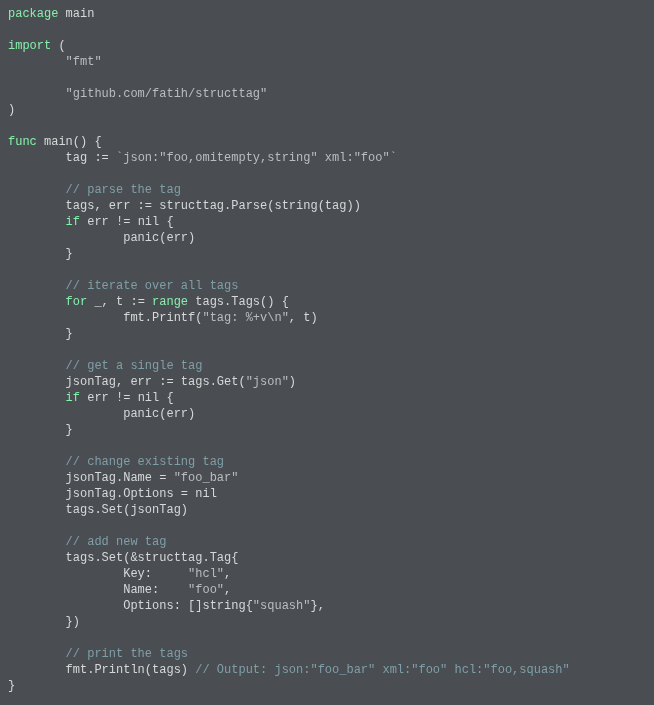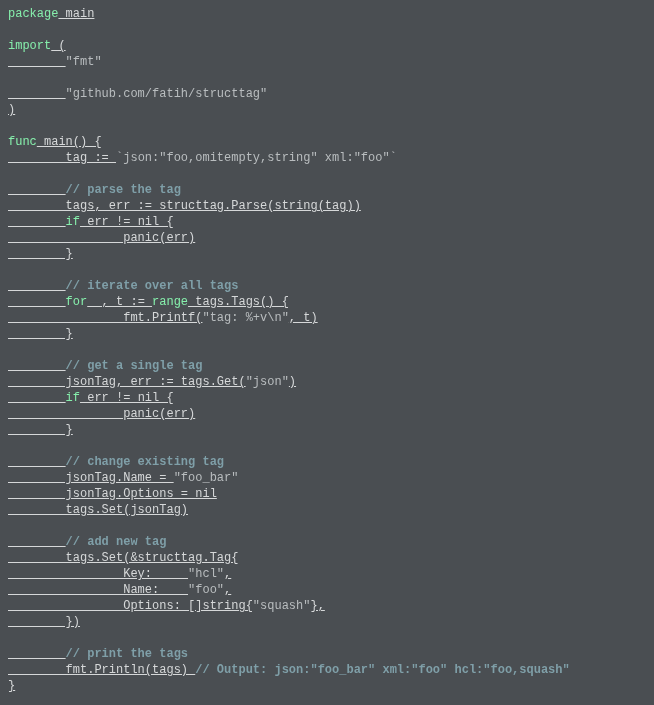--- a/index.html
+++ b/index.html
@@ -11,20 +11,20 @@
     font-size: 12px;
     line-height: 16px;
     overflow: hidden;
   }
   .code-container {
     padding: 6px 8px;
     white-space: pre;
     color: #d6d8d9;
   }
   .kw  { color: #86efac; }
-  .cm  { color: #7f9fa8; font-weight: bold; }
+  .cm  { color: #7f9fa8; }
   .str { color: #b9bdbf; }
-  .id  { color: #d6d8d9; text-decoration: underline; }
+  .id  { color: #d6d8d9; }
 </style>
 </head>
 <body>
 
 <div class="code-container" id="code-root"><div><span class="kw">package</span><span class="id"> main</span></div><div>&nbsp;</div><div><span class="kw">import</span><span class="id"> (</span></div><div><span class="id">        </span><span class="str">"fmt"</span></div><div>&nbsp;</div><div><span class="id">        </span><span class="str">"github.com/fatih/structtag"</span></div><div><span class="id">)</span></div><div>&nbsp;</div><div><span class="kw">func</span><span class="id"> main() {</span></div><div><span class="id">        tag := </span><span class="str">`json:"foo,omitempty,string" xml:"foo"`</span></div><div>&nbsp;</div><div><span class="id">        </span><span class="cm">// parse the tag</span></div><div><span class="id">        tags, err := structtag.Parse(string(tag))</span></div><div><span class="id">        </span><span class="kw">if</span><span class="id"> err != nil {</span></div><div><span class="id">                panic(err)</span></div><div><span class="id">        }</span></div><div>&nbsp;</div><div><span class="id">        </span><span class="cm">// iterate over all tags</span></div><div><span class="id">        </span><span class="kw">for</span><span class="id"> _, t := </span><span class="kw">range</span><span class="id"> tags.Tags() {</span></div><div><span class="id">                fmt.Printf(</span><span class="str">"tag: %+v\n"</span><span class="id">, t)</span></div><div><span class="id">        }</span></div><div>&nbsp;</div><div><span class="id">        </span><span class="cm">// get a single tag</span></div><div><span class="id">        jsonTag, err := tags.Get(</span><span class="str">"json"</span><span class="id">)</span></div><div><span class="id">        </span><span class="kw">if</span><span class="id"> err != nil {</span></div><div><span class="id">                panic(err)</span></div><div><span class="id">        }</span></div><div>&nbsp;</div><div><span class="id">        </span><span class="cm">// change existing tag</span></div><div><span class="id">        jsonTag.Name = </span><span class="str">"foo_bar"</span></div><div><span class="id">        jsonTag.Options = nil</span></div><div><span class="id">        tags.Set(jsonTag)</span></div><div>&nbsp;</div><div><span class="id">        </span><span class="cm">// add new tag</span></div><div><span class="id">        tags.Set(&amp;structtag.Tag{</span></div><div><span class="id">                Key:     </span><span class="str">"hcl"</span><span class="id">,</span></div><div><span class="id">                Name:    </span><span class="str">"foo"</span><span class="id">,</span></div><div><span class="id">                Options: []string{</span><span class="str">"squash"</span><span class="id">},</span></div><div><span class="id">        })</span></div><div>&nbsp;</div><div><span class="id">        </span><span class="cm">// print the tags</span></div><div><span class="id">        fmt.Println(tags) </span><span class="cm">// Output: json:"foo_bar" xml:"foo" hcl:"foo,squash"</span></div><div><span class="id">}</span></div></div>
 
 </body></html>

